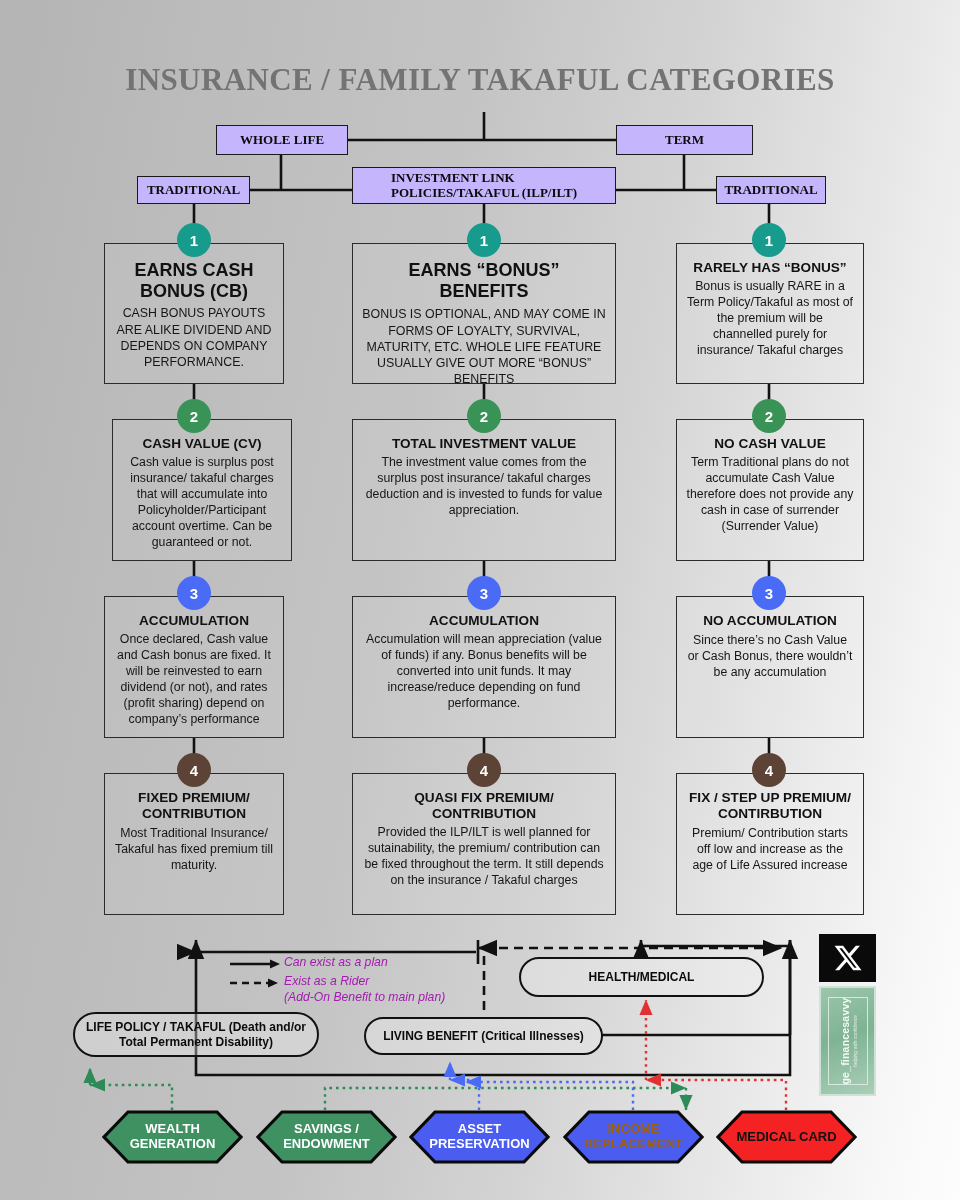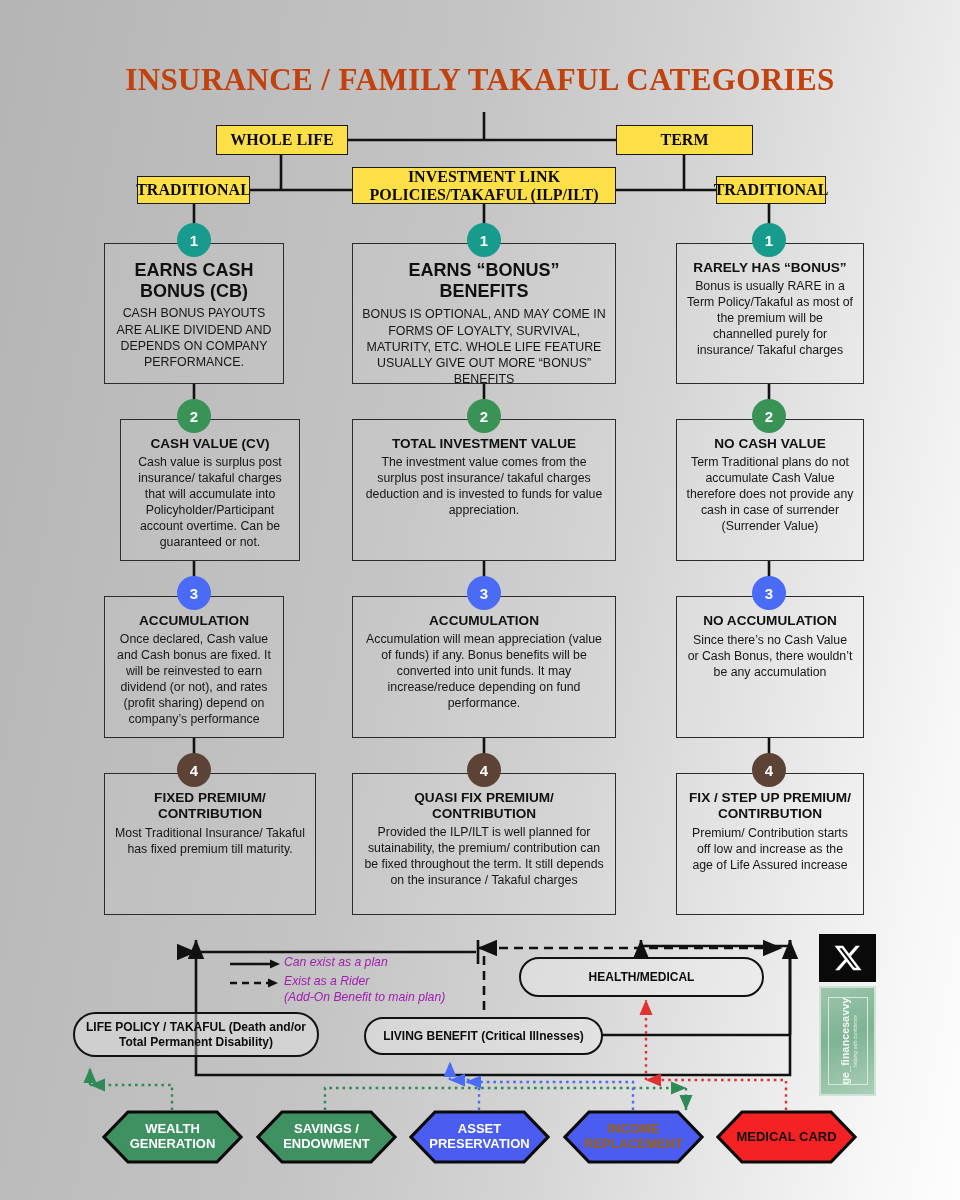--- a/index.html
+++ b/index.html
@@ -9,29 +9,29 @@
     background:linear-gradient(100deg,#b4b4b4 0%,#bdbdbd 22%,#c4c4c4 42%,#d4d4d4 62%,#e9e9e9 80%,#f7f7f7 92%,#fdfdfd 100%);
     position:relative;
     -webkit-font-smoothing:antialiased;
   }
   #stage{position:absolute;left:0;top:0;width:960px;height:1200px;}
   svg#wires{position:absolute;left:0;top:0;width:960px;height:1200px;pointer-events:none;}
 
   .title{
     position:absolute;left:0;top:62px;width:960px;text-align:center;
     font-family:"Liberation Serif", serif;
-    font-weight:bold;font-size:31px;letter-spacing:.4px;color:#c2410c;
+    font-weight:bold;font-size:31px;letter-spacing:.4px;color:#737373;
   }
 
   
   .topbox{
-    position:absolute;background:#fde047;border:1.6px solid #1a1a1a;
+    position:absolute;background:#c4b5fd;border:1.6px solid #1a1a1a;
     font-family:"Liberation Serif", serif;font-weight:bold;
-    display:flex;align-items:center;justify-content:center;text-align:center;
-    font-size:16px;color:#0b0b0b;line-height:1.12;box-sizing:border-box;z-index:4;
+    display:flex;align-items:center;justify-content:center;
+    font-size:13px;color:#0b0b0b;line-height:1.12;box-sizing:border-box;z-index:4;
   }
 
   
   .card{
     position:absolute;border:1.7px solid #2b2b2b;background:rgba(255,255,255,0.06);
     box-sizing:border-box;z-index:3;
     display:flex;flex-direction:column;align-items:center;
     padding:16px 9px 8px 9px;text-align:center;
   }
   .card .h{font-weight:bold;font-size:13.6px;color:#111;line-height:1.18;margin-bottom:3px;}
@@ -195,33 +195,33 @@
   <div class="topbox" style="left:352px;top:167px;width:264px;height:37px;white-space:pre-line;">INVESTMENT LINK
 POLICIES/TAKAFUL (ILP/ILT)</div>
 
   <div class="badge" style="left:177px;top:223px;background:#169b8c;">1</div>
   <div class="card caps" style="left:104px;top:243px;width:180px;height:141px;">
     <div class="h">EARNS CASH BONUS (CB)</div>
     <div class="b">CASH BONUS PAYOUTS ARE ALIKE DIVIDEND AND DEPENDS ON COMPANY PERFORMANCE.</div>
   </div>
 
   <div class="badge" style="left:177px;top:399px;background:#3a9356;">2</div>
-  <div class="card" style="left:120px;top:419px;width:180px;height:142px;">
+  <div class="card" style="left:112px;top:419px;width:180px;height:142px;">
     <div class="h">CASH VALUE (CV)</div>
     <div class="b">Cash value is surplus post insurance/ takaful charges that will accumulate into Policyholder/Participant account overtime. Can be guaranteed or not.</div>
   </div>
 
   <div class="badge" style="left:177px;top:576px;background:#4a6bf5;">3</div>
   <div class="card" style="left:104px;top:596px;width:180px;height:142px;">
     <div class="h">ACCUMULATION</div>
     <div class="b">Once declared, Cash value and Cash bonus are fixed. It will be reinvested to earn dividend (or not), and rates (profit sharing) depend on company’s performance</div>
   </div>
 
   <div class="badge" style="left:177px;top:753px;background:#5d4335;">4</div>
-  <div class="card" style="left:104px;top:773px;width:212px;height:142px;">
+  <div class="card" style="left:104px;top:773px;width:180px;height:142px;">
     <div class="h">FIXED PREMIUM/ CONTRIBUTION</div>
     <div class="b sp">Most Traditional Insurance/ Takaful has fixed premium till maturity.</div>
   </div>
 
   <div class="badge" style="left:467px;top:223px;background:#169b8c;">1</div>
   <div class="card caps" style="left:352px;top:243px;width:264px;height:141px;">
     <div class="h">EARNS “BONUS” BENEFITS</div>
     <div class="b sp">BONUS IS OPTIONAL, AND MAY COME IN FORMS OF LOYALTY, SURVIVAL, MATURITY, ETC. WHOLE LIFE FEATURE USUALLY GIVE OUT MORE “BONUS” BENEFITS</div>
   </div>
 

